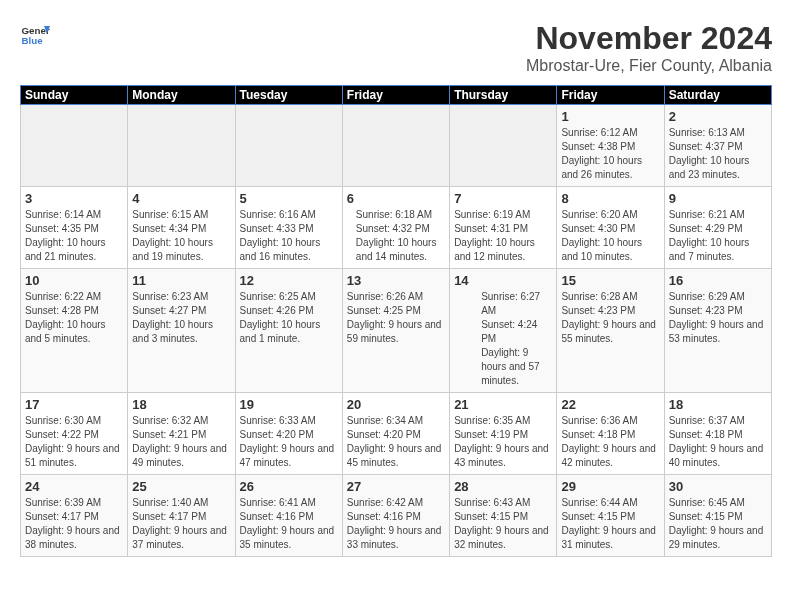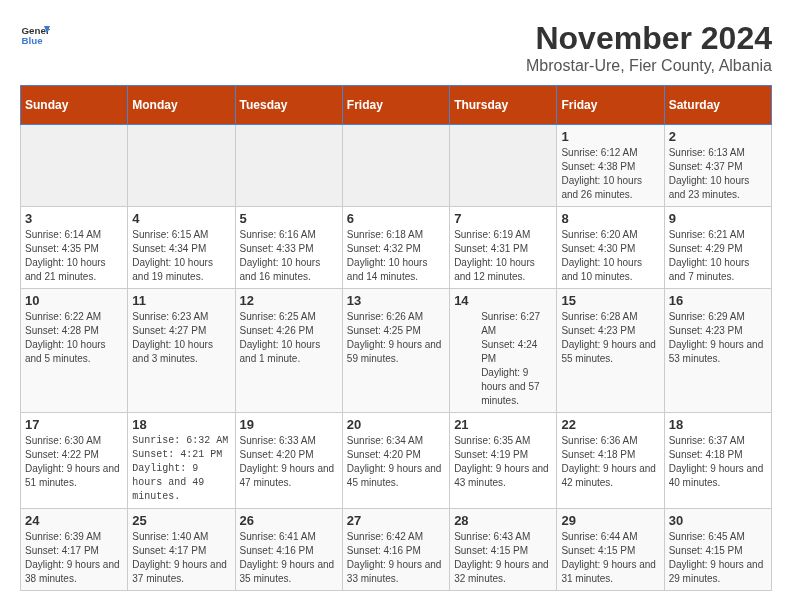--- a/index.html
+++ b/index.html
@@ -36,25 +36,25 @@
     .subtitle {
       font-size: 16px;
       color: #555;
     }
     table {
       width: 100%;
       border-collapse: collapse;
       table-layout: fixed;
     }
     thead tr th {
-      background-color: #c2410c;
+      background-color: #000000;
       color: #fff;
       font-size: 12px;
       font-weight: bold;
-      padding: 12px 4px;
+      padding: 2px 4px;
       text-align: left;
       border: 1px solid #4a80cc;
     }
     tbody tr td {
       border: 1px solid #ccc;
       vertical-align: top;
       padding: 4px 4px;
       font-size: 10px;
       color: #333;
       height: 80px;
@@ -142,21 +142,21 @@
 Daylight: 10 hours and 19 minutes.</div>
         </td>
         <td>
           <span class="day-num">5</span>
           <div class="day-info" style="white-space: pre-line;">Sunrise: 6:16 AM
 Sunset: 4:33 PM
 Daylight: 10 hours and 16 minutes.</div>
         </td>
         <td>
           <span class="day-num">6</span>
-          <div class="day-info" style="white-space: pre-line;">Sunrise: 6:18 AM
+          <div class="day-info" style="white-space: pre-line; margin-left: 9px;">Sunrise: 6:18 AM
 Sunset: 4:32 PM
 Daylight: 10 hours and 14 minutes.</div>
         </td>
         <td>
           <span class="day-num">7</span>
           <div class="day-info" style="white-space: pre-line;">Sunrise: 6:19 AM
 Sunset: 4:31 PM
 Daylight: 10 hours and 12 minutes.</div>
         </td>
         <td>
@@ -218,21 +218,21 @@
       </tr>
       <tr>
         <td>
           <span class="day-num">17</span>
           <div class="day-info" style="white-space: pre-line;">Sunrise: 6:30 AM
 Sunset: 4:22 PM
 Daylight: 9 hours and 51 minutes.</div>
         </td>
         <td>
           <span class="day-num">18</span>
-          <div class="day-info" style="white-space: pre-line; font-family: Liberation Mono, monospace;">Sunrise: 6:32 AM
+          <div class="day-info" style="white-space: pre-line;">Sunrise: 6:32 AM
 Sunset: 4:21 PM
 Daylight: 9 hours and 49 minutes.</div>
         </td>
         <td>
           <span class="day-num">19</span>
           <div class="day-info" style="white-space: pre-line;">Sunrise: 6:33 AM
 Sunset: 4:20 PM
 Daylight: 9 hours and 47 minutes.</div>
         </td>
         <td>

